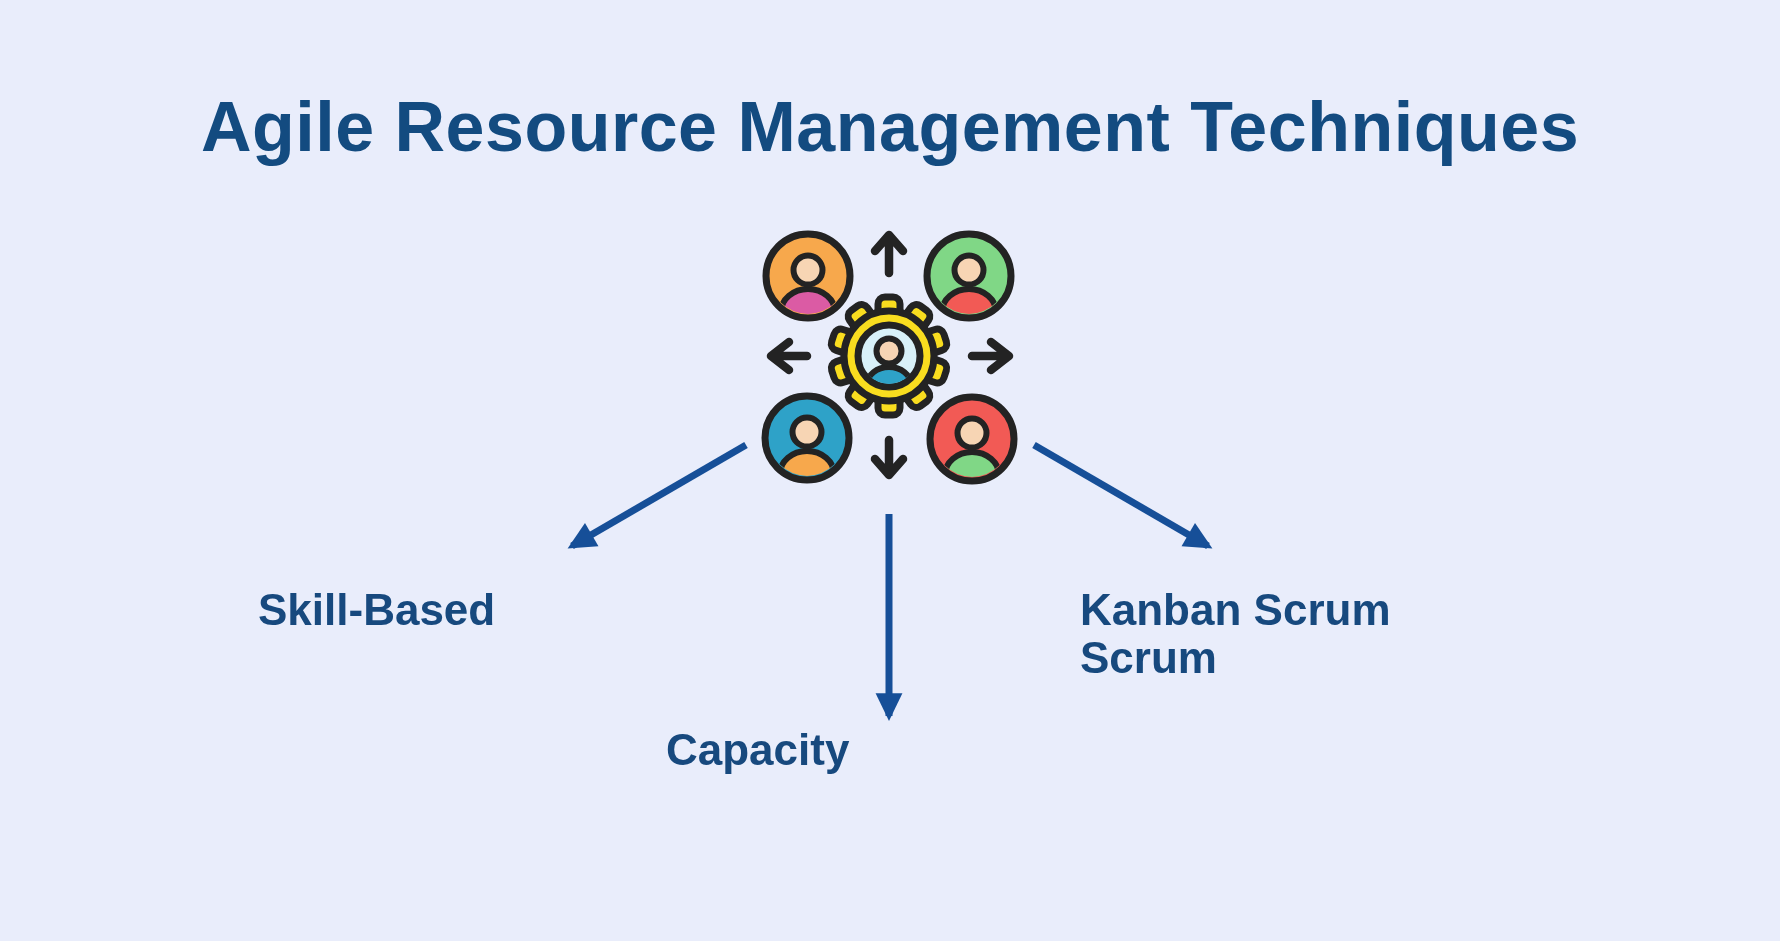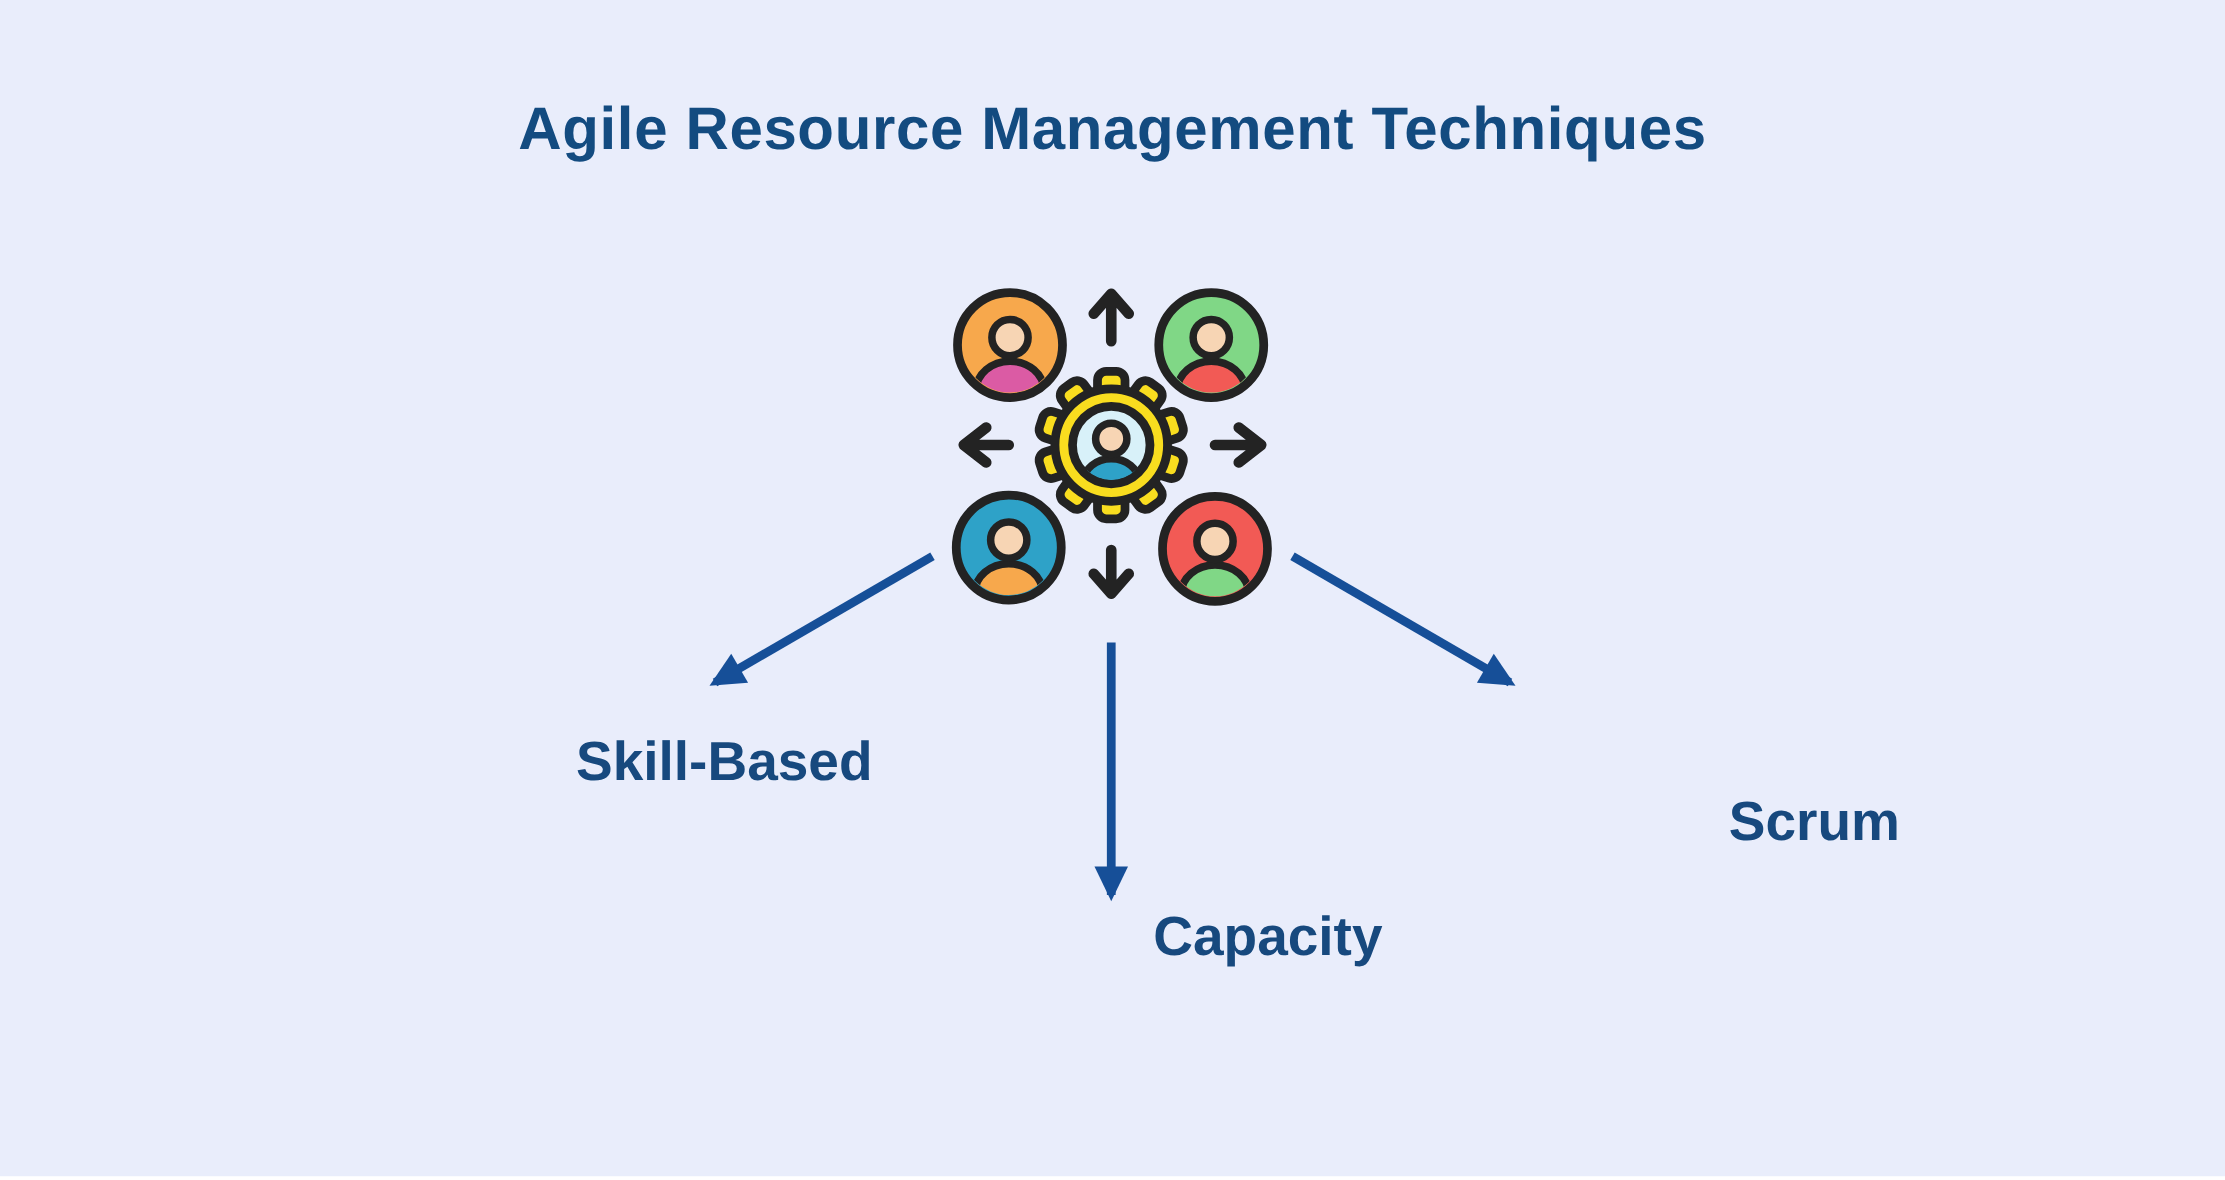--- a/index.html
+++ b/index.html
@@ -5,29 +5,29 @@
   html,body{margin:0;padding:0;background:#fff;}
   .canvas{
     position:relative;
     width:1780px;height:944px;
     background:var(--background,#E9EDFB);
     overflow:hidden;
     font-family:"Liberation Sans", sans-serif;
   }
   .title{
     position:absolute;top:76px;left:0;right:0;
-    margin:4px;text-align:center;
-    font-size:48px;line-height:1;font-weight:700;
+    margin:16px;text-align:center;
+    font-size:70px;line-height:1;font-weight:700;
     letter-spacing:0.5px;
     color:var(--title-text,#134B80);
   }
   .art{position:absolute;inset:0;width:1780px;height:944px;}
   .tech-label{
     position:absolute;width:440px;
-    text-align:right;
+    text-align:left;
     font-size:44px;font-weight:600;line-height:48px;
     color:var(--label-text,#17497E);
   }
   .tech-label.left{left:258px;top:586px;}
   .tech-label.right{left:1080px;top:586px;}
   .tech-label.middle{left:666px;top:725px;line-height:50px;}
   .bottom-strip{
     position:absolute;left:0;right:0;bottom:0;height:3px;
     background:var(--page,#FFFFFF);
   }
@@ -119,18 +119,18 @@
 
   <div class="tech-label left">
     <span>Skill-Based</span><br>
   </div>
 
   <div class="tech-label middle">
     <span>Capacity</span><br>
   </div>
 
   <div class="tech-label right">
-    <br>
+    <span>Kanban Scrum</span><br>
     <span>Scrum</span>
   </div>
 
   <div class="bottom-strip"></div>
 </div>
 
 </body></html>

